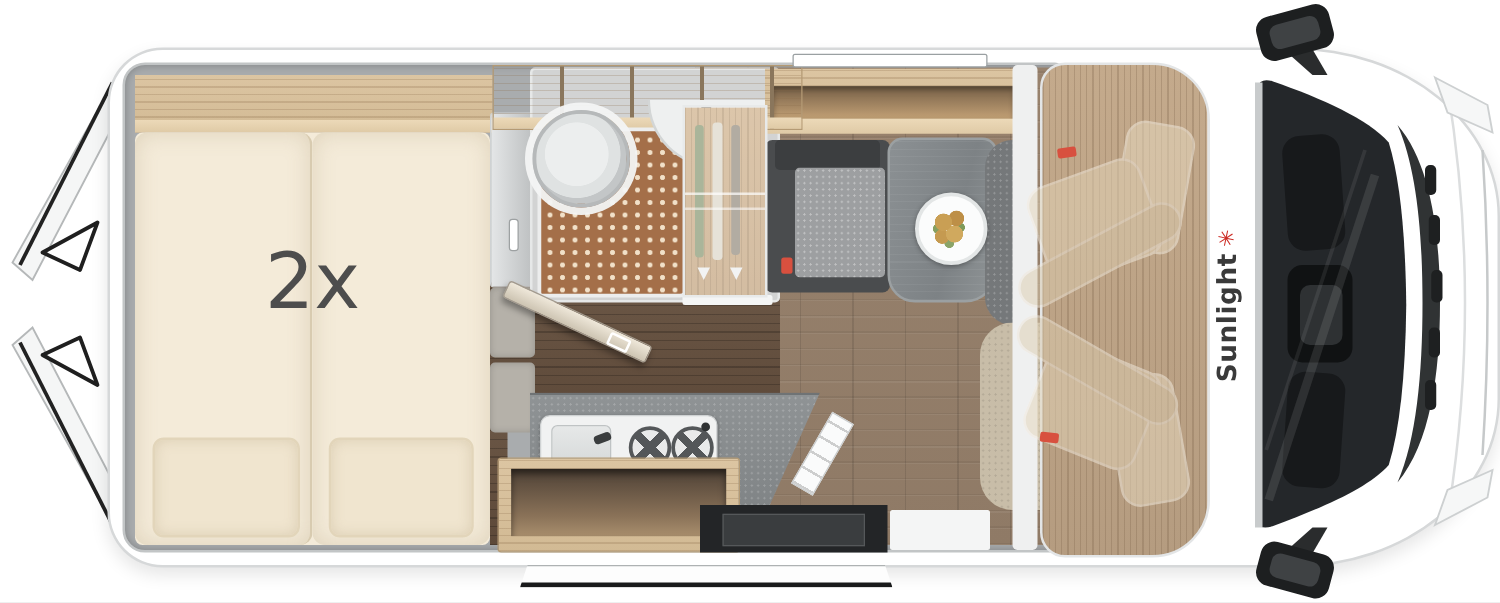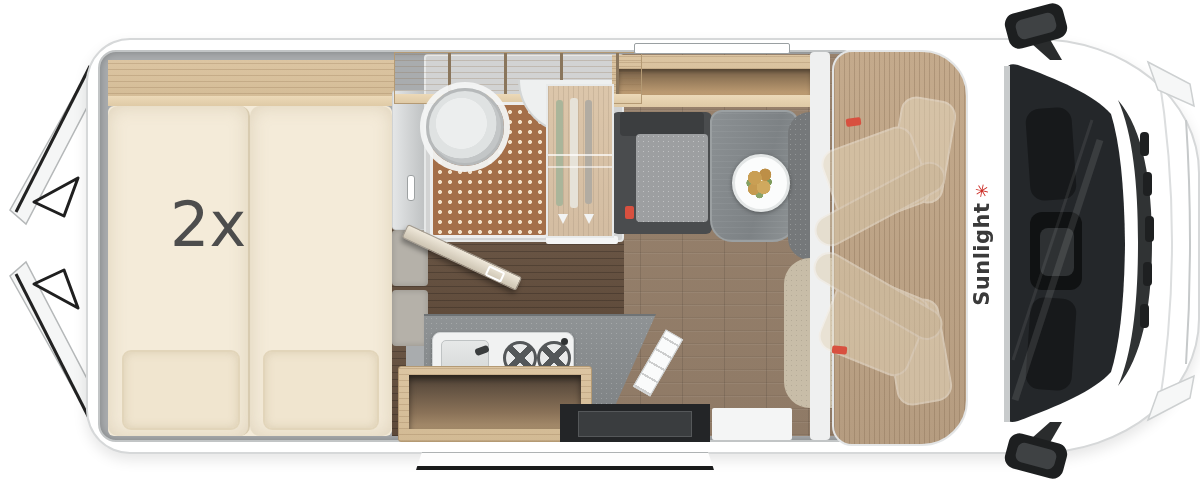--- a/index.html
+++ b/index.html
@@ -23,21 +23,21 @@
       linear-gradient(var(--wood-dark), #5d4939);}
   .wood{background:
       repeating-linear-gradient(0deg, rgba(139,108,74,.25) 0 1px, transparent 1px 6px),
       linear-gradient(var(--wood-light), #d2ba94);}
   .wood-lip{background:linear-gradient(var(--wood-edge), #dfcaa6);}
   .bed{background:var(--bed-cream);border-radius:6px;}
   .mattress{background:var(--bed-cream);border-radius:10px;
     box-shadow:inset 0 0 18px rgba(160,140,100,.25);}
   .pillow{background:var(--pillow-cream);border:2px solid #e2d5ba;border-radius:9px;
     box-shadow:inset 0 0 10px rgba(160,140,100,.25);}
-  .bed-label{font-size:62px;font-weight:500;color:#4d4d4d;line-height:1;}
+  .bed-label{font-size:62px;font-weight:500;color:#4d4d4d;text-align:center;line-height:1;}
   .cushion{background:var(--cushion-grey);border-radius:4px;
     box-shadow:inset 0 0 6px rgba(0,0,0,.18);}
   .bath-floor{background:var(--bath-grey);border:2px solid #e6e8e8;border-radius:4px;}
   .shelf-open{border:1px solid #b49a74;}
   .shower{background:
       radial-gradient(circle, var(--shower-dot) 1.7px, transparent 2.3px) 2px 2px / 10px 10px,
       var(--shower-brown);
     border:3px solid #eceded;border-radius:10px 4px 6px 4px;}
   .toilet{border-radius:50%;background:radial-gradient(circle at 45% 45%, #eceeee 0 45%, #dfe2e2 46% 62%, #c3c6c7 63% 100%);
     border:3px solid #b6b9ba;box-shadow:0 0 0 6px rgba(243,244,244,.95);}

